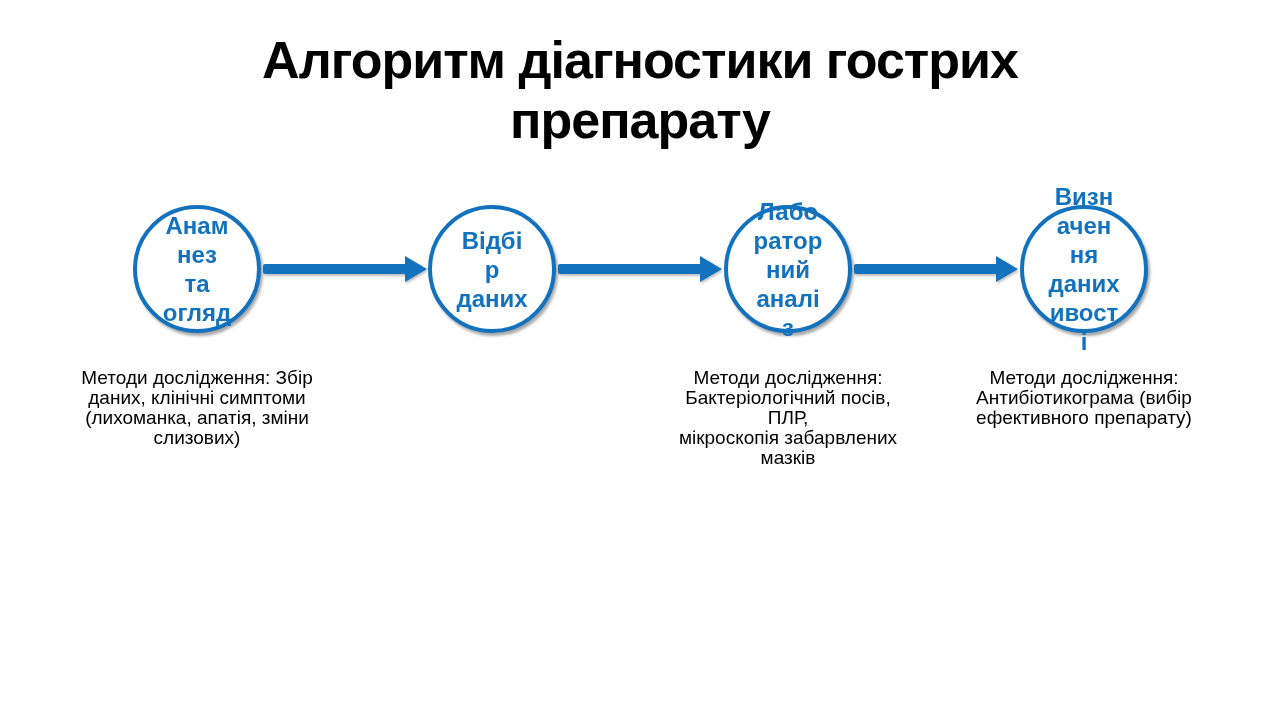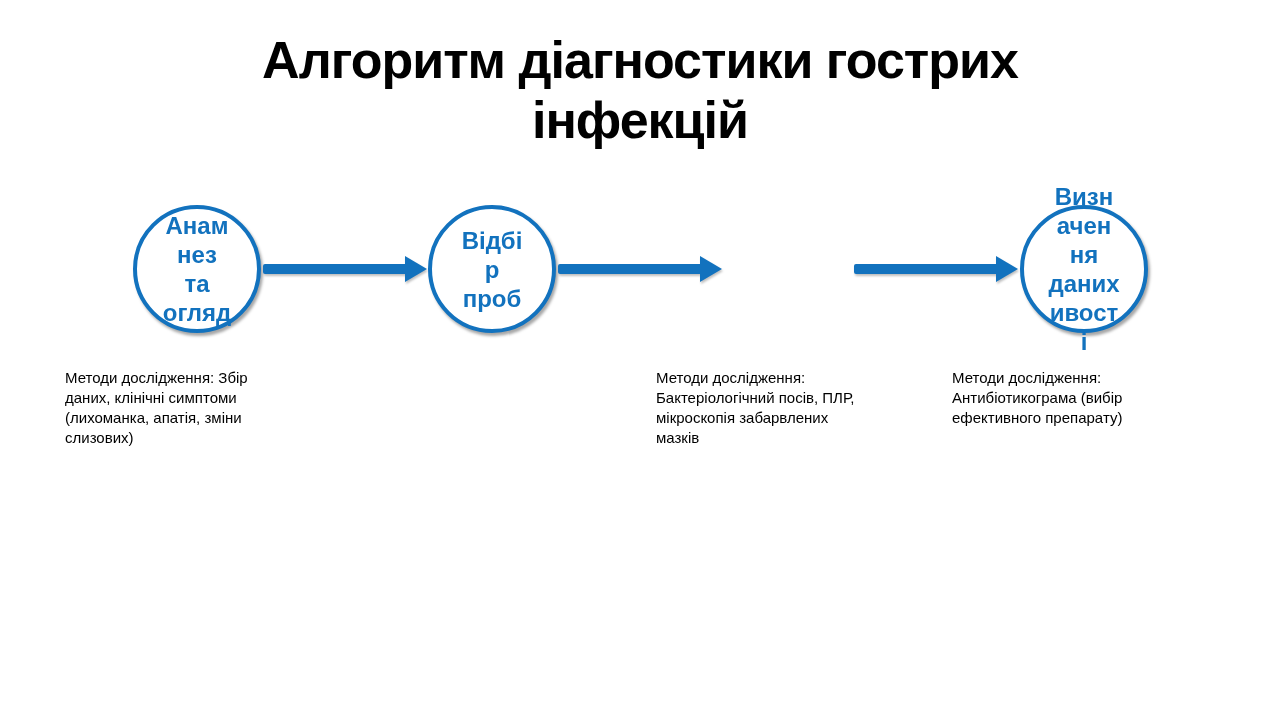--- a/index.html
+++ b/index.html
@@ -64,24 +64,24 @@
     line-height: 29px;
     font-weight: 700;
     color: var(--accent);
     white-space: pre-line;
     pointer-events: none;
   }
 
   .step-desc {
     position: absolute;
     top: 368px;
-    left: 16px;
+    left: 26px;
     width: 244px;
-    text-align: left;
-    font-size: 15px;
+    text-align: center;
+    font-size: 19px;
     line-height: 20px;
     color: #000000;
     white-space: pre-line;
   }
 
   .arrow {
     position: absolute;
     top: 256px;
     width: 164px;
     height: 26px;
@@ -110,44 +110,51 @@
     border-bottom: 13px solid transparent;
     border-left: 22px solid var(--accent);
   }
 </style>
 </head>
 <body>
 
 <div class="slide">
 
   <h1 class="slide-title">Алгоритм діагностики гострих
-інфекцій</h1>
+препарату</h1>
 
   <div class="step-col col-0">
     <div class="step-circle">
       <div class="step-label">Анам
 нез
 та
 огляд</div>
     </div>
     <div class="step-desc">Методи дослідження: Збір
 даних, клінічні симптоми
 (лихоманка, апатія, зміни
 слизових)</div>
   </div>
 
   <div class="step-col col-1">
     <div class="step-circle">
       <div class="step-label">Відбі
 р
-проб</div>
+даних</div>
     </div>
   </div>
 
   <div class="step-col col-2">
+    <div class="step-circle">
+      <div class="step-label">Лабо
+ратор
+ний
+аналі
+з</div>
+    </div>
     <div class="step-desc">Методи дослідження:
 Бактеріологічний посів, ПЛР,
 мікроскопія забарвлених
 мазків</div>
   </div>
 
   <div class="step-col col-3">
     <div class="step-circle">
       <div class="step-label">Визн
 ачен

